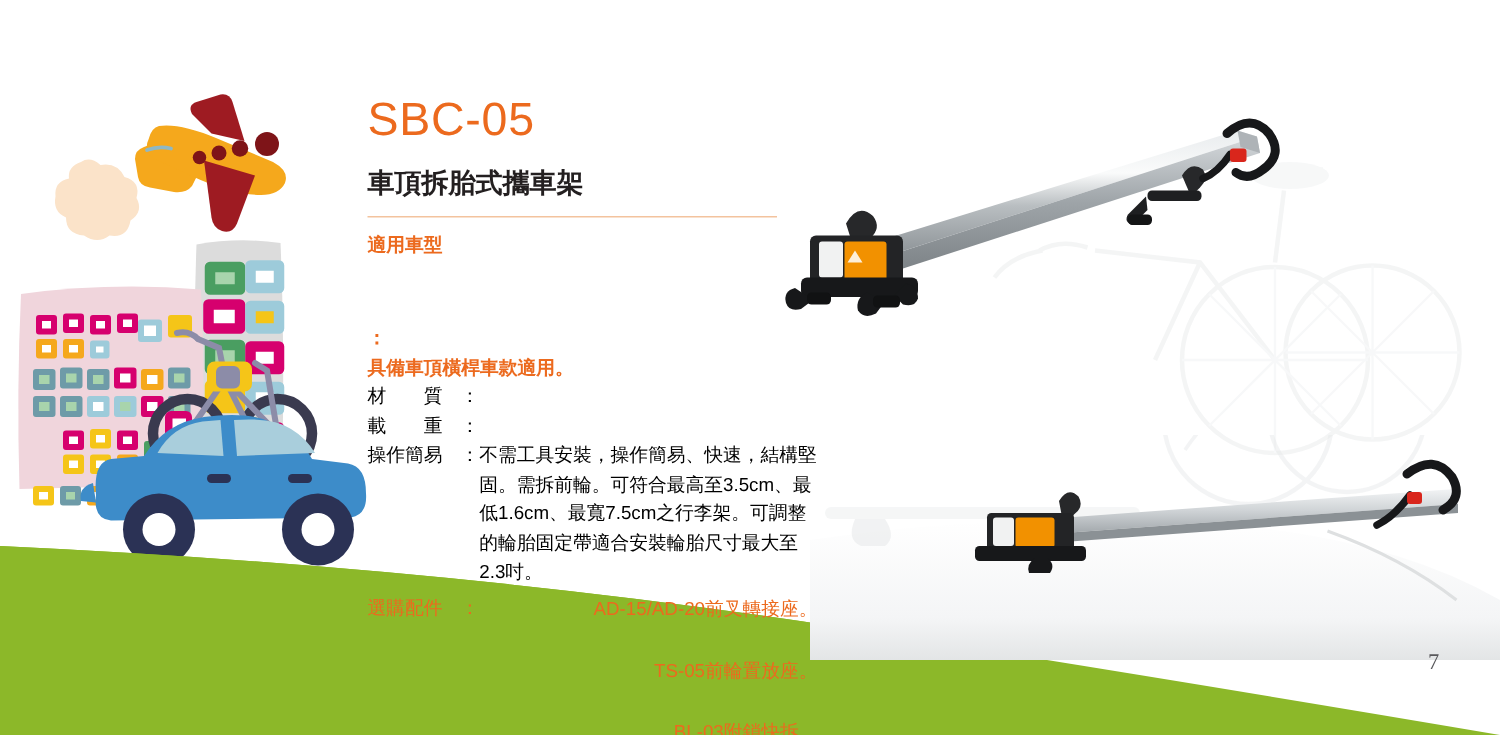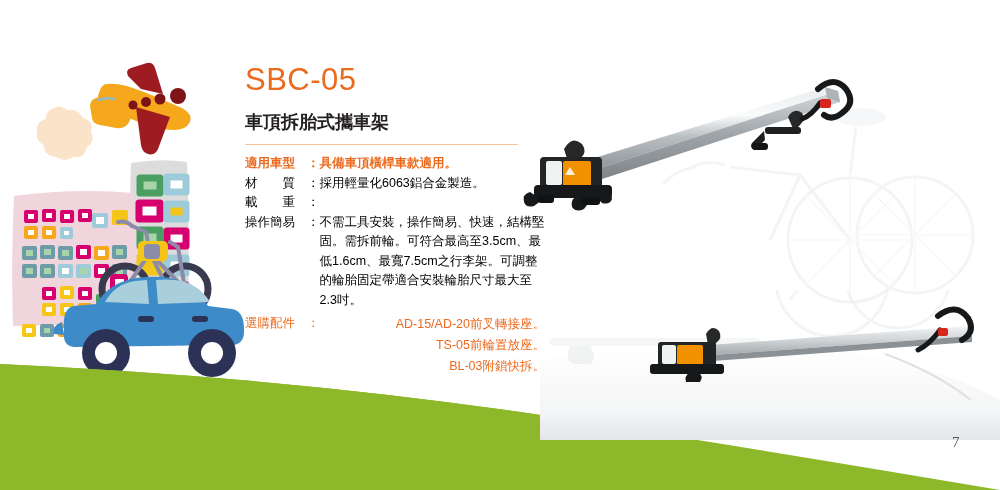--- a/index.html
+++ b/index.html
@@ -29,25 +29,25 @@
     font-size:31px; line-height:36px; letter-spacing:0.5px;
     color:#EC6A1E; font-weight:400;
   }
   .p-sub {
     font-size:18px; line-height:24px; margin-top:12px;
     color:#231F20; font-weight:700;
   }
   .rule { height:1px; background:#F3C39E; margin:10px 0 9px 0; width:273px; }
 
   .spec-row { display:flex; font-size:12.5px; line-height:19.5px; color:#000000; }
-  .spec-row.hl { color:#EC6A1E; font-weight:700; }
+  .spec-row.hl { color:#EC6A1E; font-weight:700;flex-direction:column; }
   .spec-label { width:62px; flex:0 0 62px; white-space:pre; }
   .spec-val { flex:1; }
   .spec-row.feat .spec-val { text-indent:0; }
-  .accessory { color:#EC6A1E; }
+  .accessory { color:#EC6A1E;margin-top:20px; }
   .accessory .spec-val { line-height:21px;text-align:right; }
 
   .pageno {
     position:absolute; left:952px; top:434px;
     font-size:15px; color:#58585B; font-family:"Liberation Serif",serif;
   }
 </style>
 </head>
 <body>
 
@@ -288,21 +288,20 @@
 
     <div class="spec-row hl">
       <span class="spec-label">適用車型</span>
       <span>：</span>
       <span class="spec-val">具備車頂橫桿車款適用。</span>
     </div>
 
     <div class="spec-row">
       <span class="spec-label">材　　質</span>
       <span>：</span>
-      <span class="spec-val">採用輕量化6063鋁合金製造。</span>
     </div>
 
     <div class="spec-row">
       <span class="spec-label">載　　重</span>
       <span>：</span>
     </div>
 
     <div class="spec-row feat">
       <span class="spec-label">操作簡易</span>
       <span>：</span>

